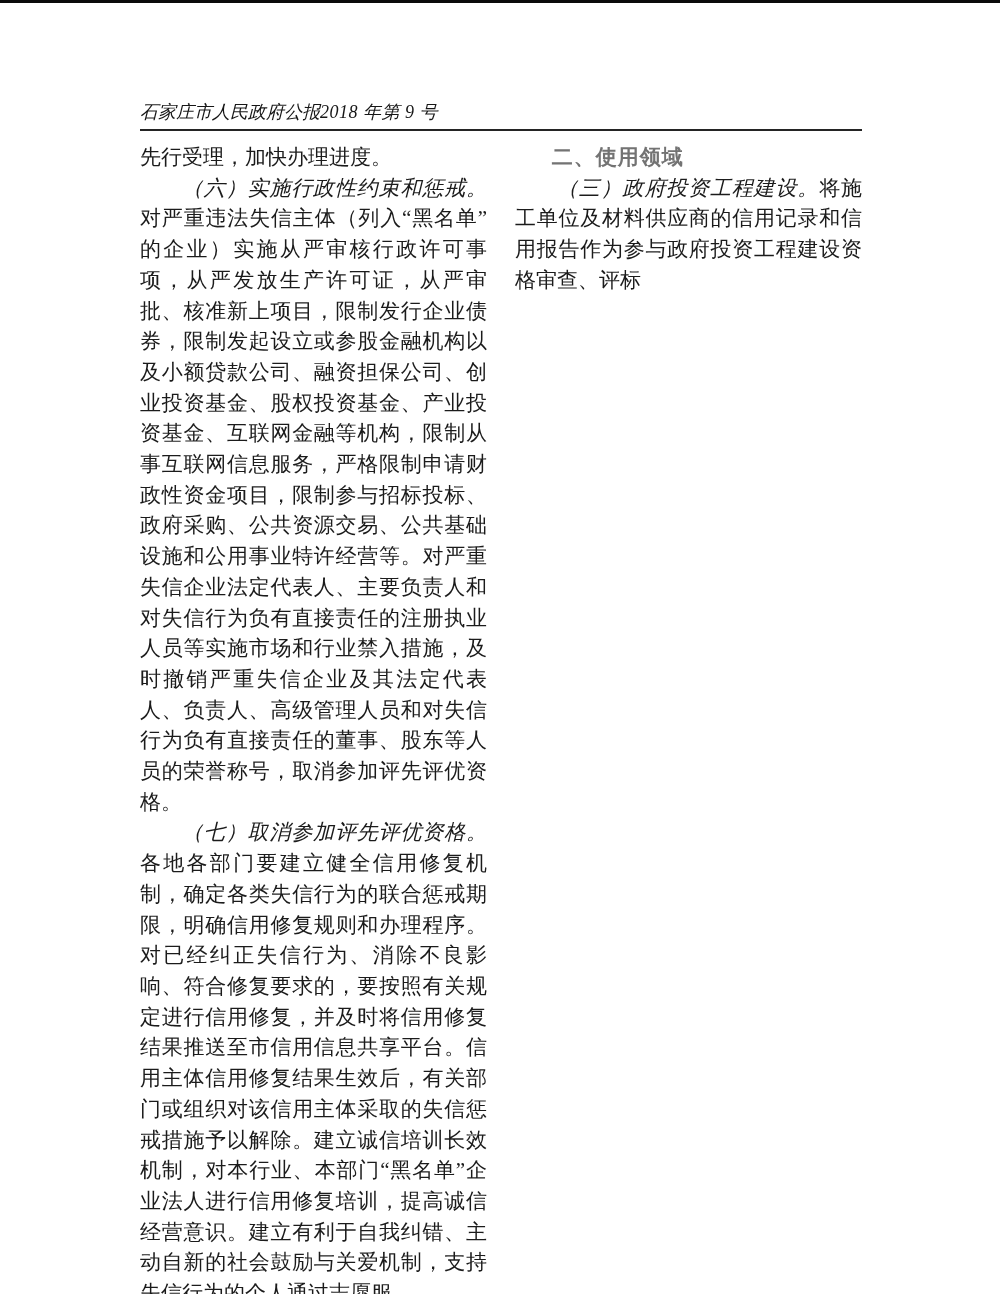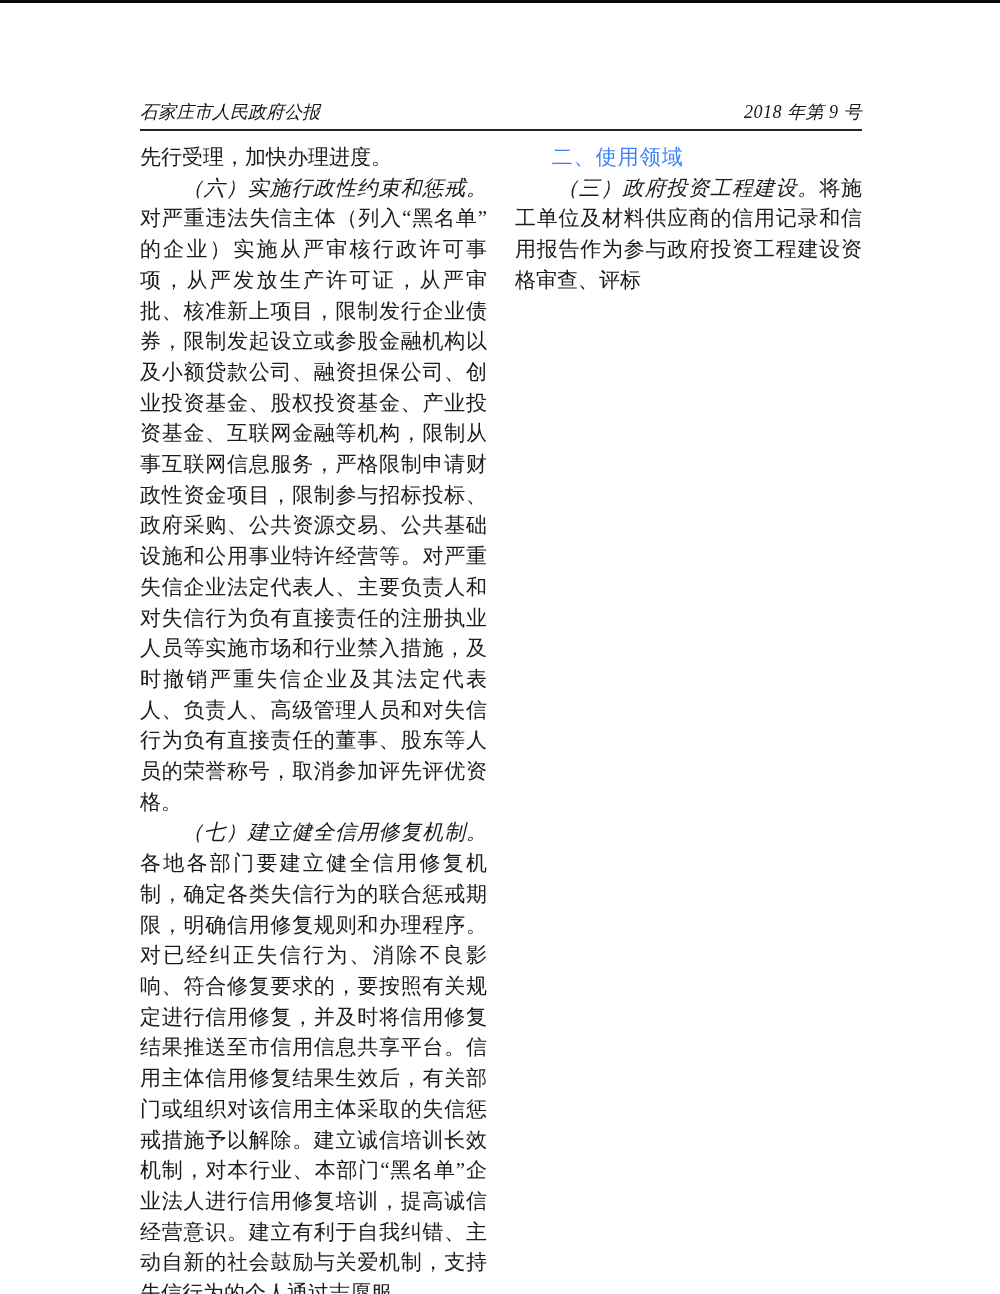--- a/index.html
+++ b/index.html
@@ -20,21 +20,20 @@
   }
   .scan-edge-top {
     position: absolute;
     top: 0; left: 0;
     width: 1000px;
     height: 3px;
     background: #0a0a0a;
   }
   .header {
     display: flex;
-    justify-content: space-between;
     align-items: baseline;
     height: 24px;
     line-height: 24px;
     font-size: 18px;
     font-style: italic;
     color: #161616;
   }
   .header .issue {
     letter-spacing: 0.5px;
   }
@@ -64,44 +63,44 @@
   }
   .para.indent {
     text-indent: 2em;
   }
   .lead {
     font-style: italic;
     margin-top: 35px;
   }
   .heading {
     font-family: "Liberation Sans", "DejaVu Sans", sans-serif;
-    font-weight: normal;
+    font-weight: bold;
     text-indent: 1.75em;
     letter-spacing: 1px;
-    color: #3b82f6;
+    color: #737373;
   }
 </style>
 </head>
 <body>
 
 <div class="page">
   <div class="scan-edge-top"></div>
 
   <div class="header">
     <span class="title">石家庄市人民政府公报</span>
     <span class="issue">2018 年第 9 号</span>
   </div>
 
   <div class="rule"></div>
 
   <div class="body-cols">
     <div class="column" id="col-left">
         <p class="para"><span>先行受理，加快办理进度。</span></p>
         <p class="para indent"><span class="lead">（六）实施行政性约束和惩戒。</span><span>对严重违法失信主体（列入“黑名单”的企业）实施从严审核行政许可事项，从严发放生产许可证，从严审批、核准新上项目，限制发行企业债券，限制发起设立或参股金融机构以及小额贷款公司、融资担保公司、创业投资基金、股权投资基金、产业投资基金、互联网金融等机构，限制从事互联网信息服务，严格限制申请财政性资金项目，限制参与招标投标、政府采购、公共资源交易、公共基础设施和公用事业特许经营等。对严重失信企业法定代表人、主要负责人和对失信行为负有直接责任的注册执业人员等实施市场和行业禁入措施，及时撤销严重失信企业及其法定代表人、负责人、高级管理人员和对失信行为负有直接责任的董事、股东等人员的荣誉称号，取消参加评先评优资格。</span></p>
-        <p class="para indent"><span class="lead">（七）建立健全信用修复机制。</span><span>各地各部门要建立健全信用修复机制，确定各类失信行为的联合惩戒期限，明确信用修复规则和办理程序。对已经纠正失信行为、消除不良影响、符合修复要求的，要按照有关规定进行信用修复，并及时将信用修复结果推送至市信用信息共享平台。信用主体信用修复结果生效后，有关部门或组织对该信用主体采取的失信惩戒措施予以解除。建立诚信培训长效机制，对本行业、本部门“黑名单”企业法人进行信用修复培训，提高诚信经营意识。建立有利于自我纠错、主动自新的社会鼓励与关爱机制，支持失信行为的个人通过志愿服</span></p>
+        <p class="para indent"><span class="lead">（七）取消参加评先评优资格。</span><span>各地各部门要建立健全信用修复机制，确定各类失信行为的联合惩戒期限，明确信用修复规则和办理程序。对已经纠正失信行为、消除不良影响、符合修复要求的，要按照有关规定进行信用修复，并及时将信用修复结果推送至市信用信息共享平台。信用主体信用修复结果生效后，有关部门或组织对该信用主体采取的失信惩戒措施予以解除。建立诚信培训长效机制，对本行业、本部门“黑名单”企业法人进行信用修复培训，提高诚信经营意识。建立有利于自我纠错、主动自新的社会鼓励与关爱机制，支持失信行为的个人通过志愿服</span></p>
       </div>
     <div class="column" id="col-right">
         <p class="heading">二、使用领域</p>
         <p class="para indent"><span class="lead">（三）政府投资工程建设。</span><span>将施工单位及材料供应商的信用记录和信用报告作为参与政府投资工程建设资格审查、评标</span></p>
       </div>
   </div>
 
 </div>
 
 </body></html>

